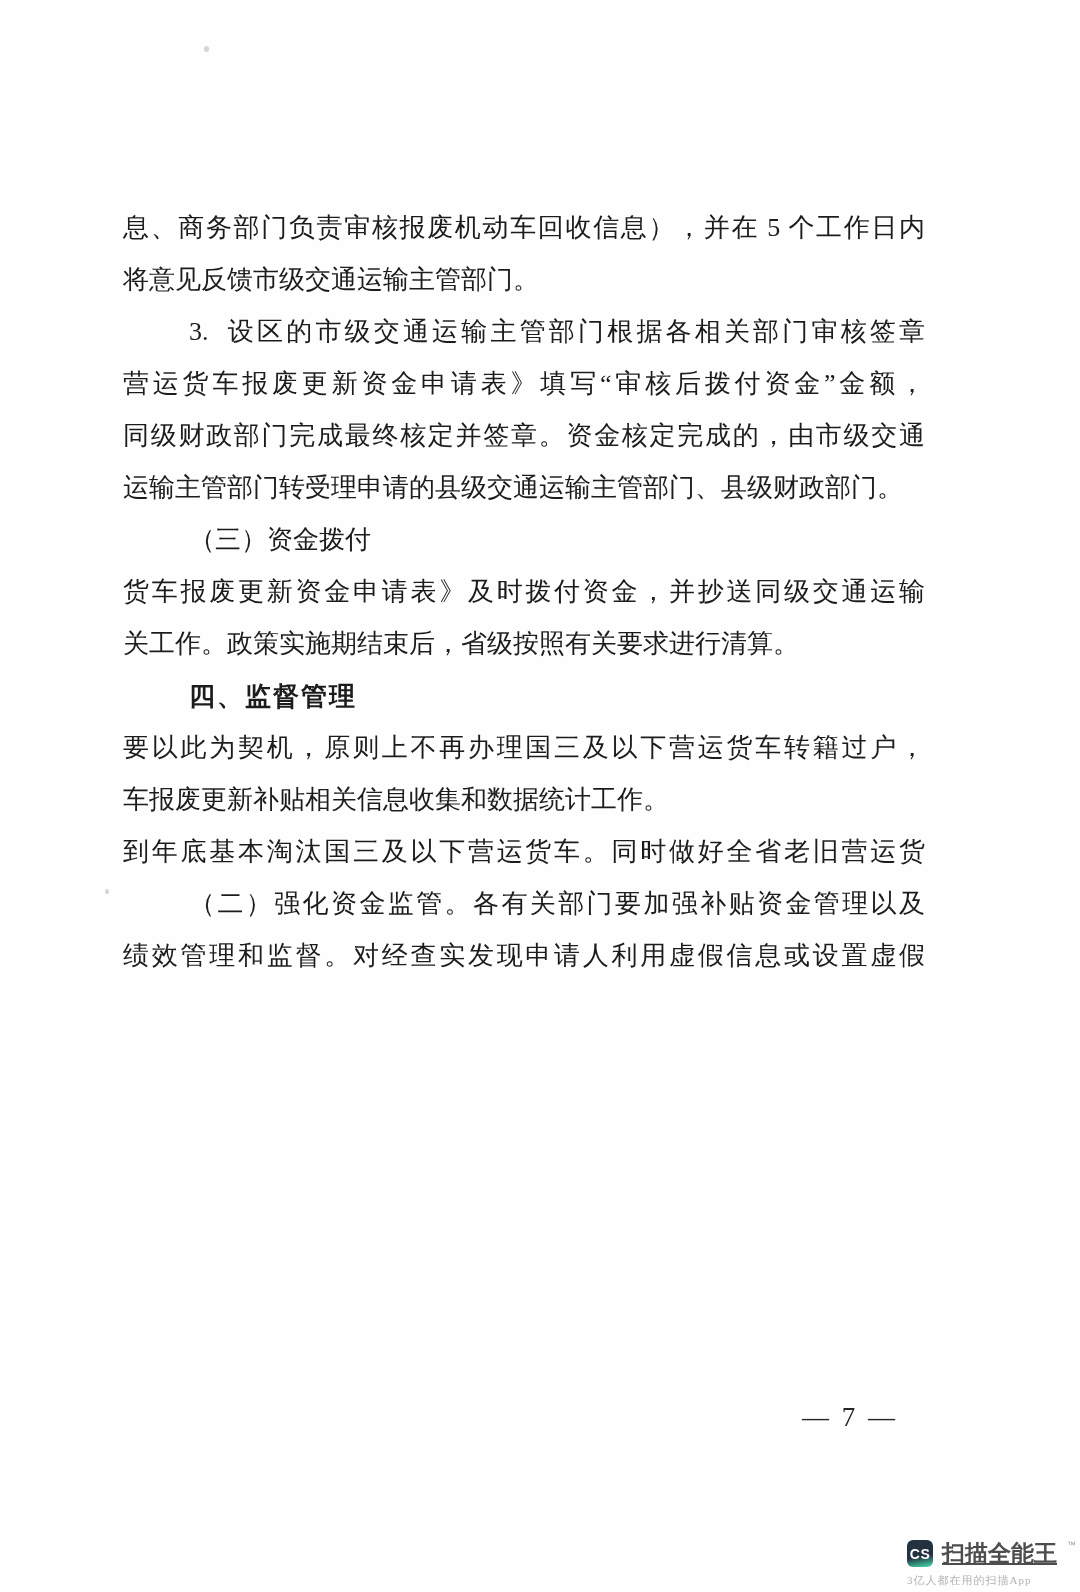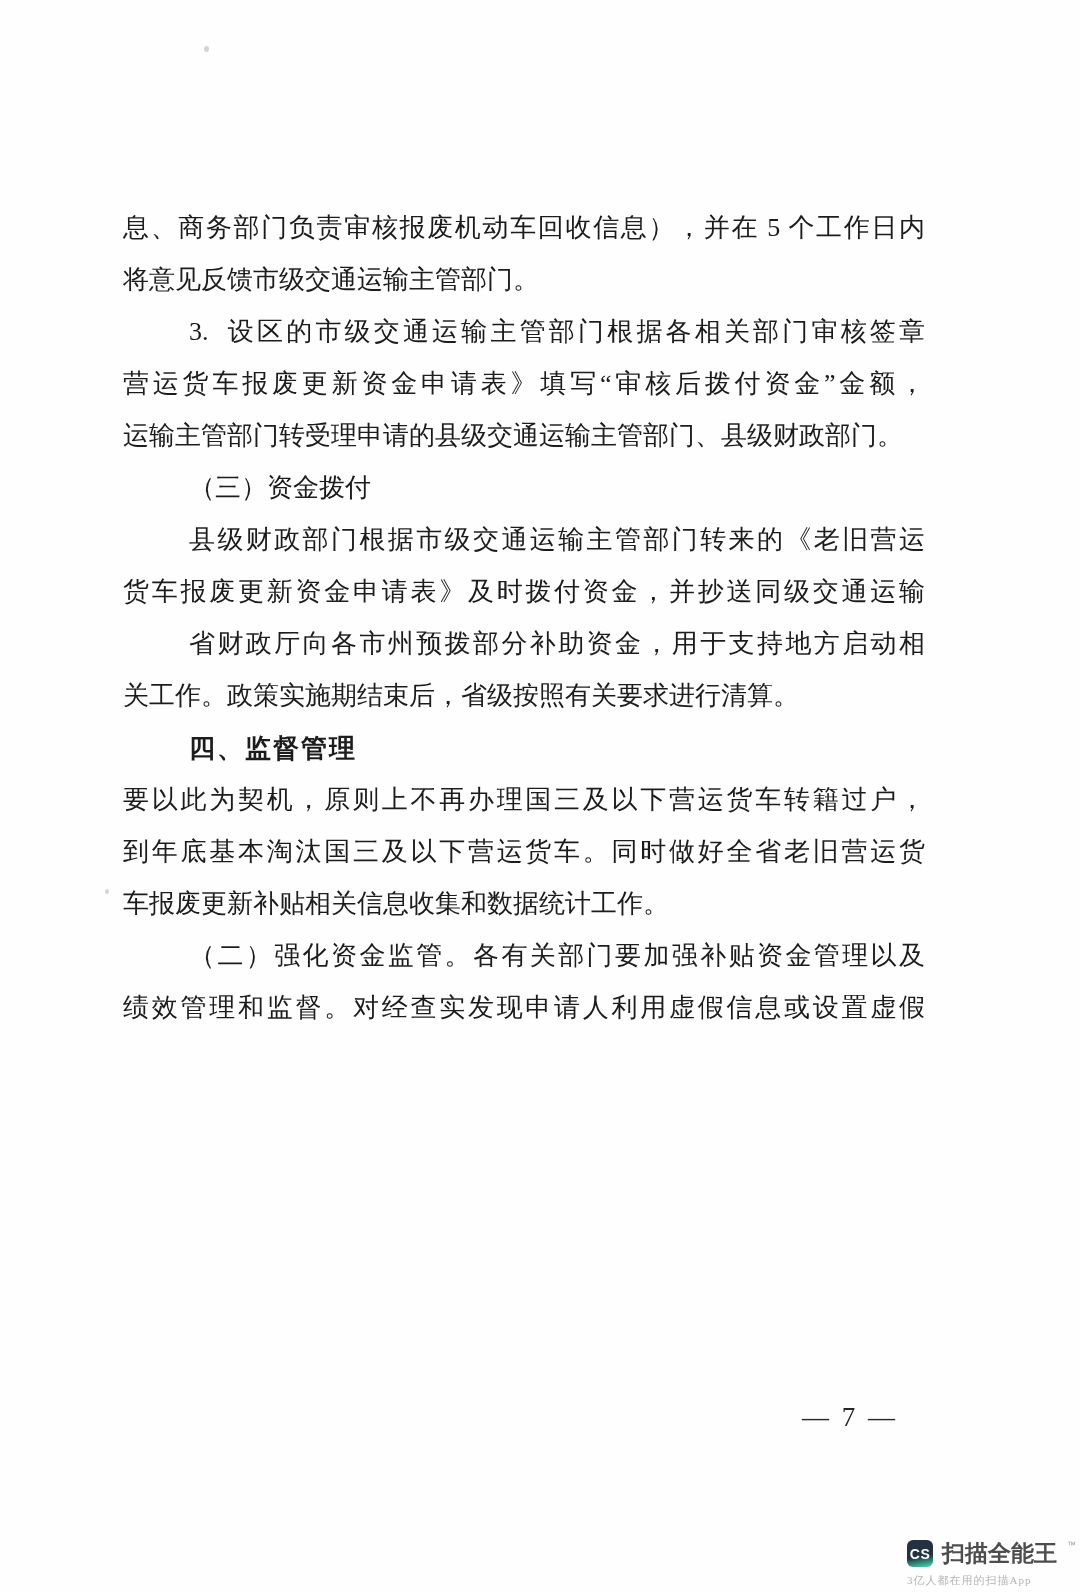--- a/index.html
+++ b/index.html
@@ -90,38 +90,37 @@
 <div class="page">
 
   <div class="speck speck-top"></div>
   <div class="speck speck-left"></div>
 
   <div class="doc-lines">
       <div class="line justify">息、商务部门负责审核报废机动车回收信息），并在 5 个工作日内</div>
       <div class="line">将意见反馈市级交通运输主管部门。</div>
       <div class="line justify indent">3.  设区的市级交通运输主管部门根据各相关部门审核签章</div>
       <div class="line justify">营运货车报废更新资金申请表》填写“审核后拨付资金”金额，</div>
+      <div class="line justify">同级财政部门完成最终核定并签章。资金核定完成的，由市级交通</div>
       <div class="line">运输主管部门转受理申请的县级交通运输主管部门、县级财政部门。</div>
       <div class="line indent">（三）资金拨付</div>
-      <div class="line justify indent">县级财政部门根据市级交通运输主管部门转来的《老旧营运</div>
       <div class="line justify">货车报废更新资金申请表》及时拨付资金，并抄送同级交通运输</div>
-      <div class="line justify indent">省财政厅向各市州预拨部分补助资金，用于支持地方启动相</div>
       <div class="line">关工作。政策实施期结束后，省级按照有关要求进行清算。</div>
       <div class="line indent bold">四、监督管理</div>
       <div class="line justify">要以此为契机，原则上不再办理国三及以下营运货车转籍过户，</div>
+      <div class="line">车报废更新补贴相关信息收集和数据统计工作。</div>
       <div class="line justify">到年底基本淘汰国三及以下营运货车。同时做好全省老旧营运货</div>
-      <div class="line">车报废更新补贴相关信息收集和数据统计工作。</div>
       <div class="line justify indent">（二）强化资金监管。各有关部门要加强补贴资金管理以及</div>
       <div class="line justify">绩效管理和监督。对经查实发现申请人利用虚假信息或设置虚假</div>
     </div>
 
   <div class="page-number">— 7 —</div>
 
   <div class="watermark">
     <div class="wm-row">
       <div class="wm-icon" style="background: linear-gradient(170deg, rgb(35, 49, 64) 0%, rgb(35, 49, 64) 60%, rgb(69, 226, 178) 100%);">CS</div>
-      <div class="wm-name" style="color: rgb(77, 77, 77);">扫描全能王</div>
+      <div class="wm-name" style="color: rgb(77, 77, 77); text-decoration: underline;">扫描全能王</div>
       <div class="wm-tm">™</div>
     </div>
     <div class="wm-tagline" style="color: rgb(179, 179, 179); font-family: Liberation Serif, serif;">3亿人都在用的扫描App</div>
   </div>
 
 </div>
 
 </body></html>

